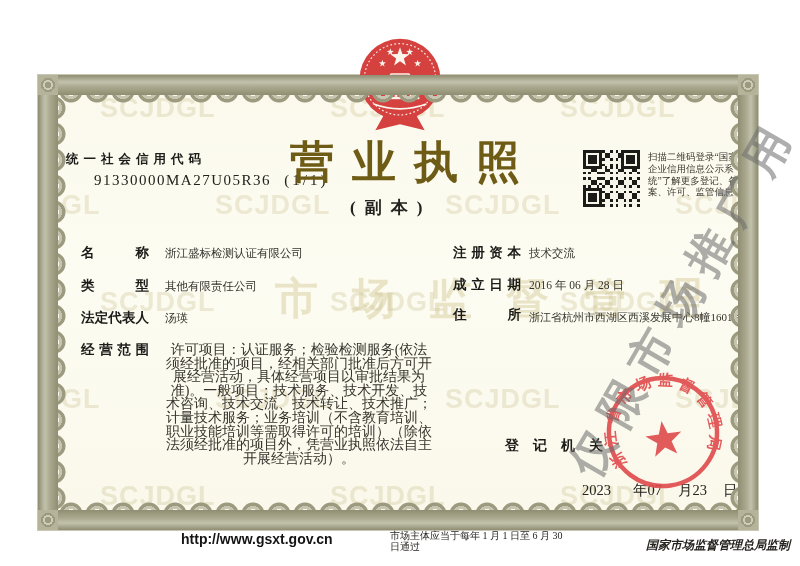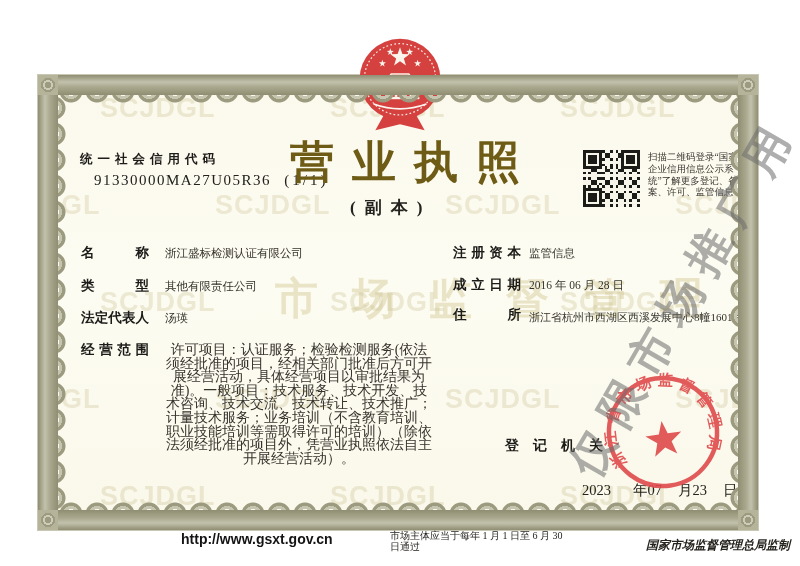--- a/index.html
+++ b/index.html
@@ -47,21 +47,21 @@
   .wm-tile { position:absolute; font-family:"Liberation Sans","DejaVu Sans",sans-serif;
     font-weight:bold; font-size:27px; letter-spacing:1px; color:rgba(198,188,138,0.30); white-space:nowrap; }
   .wm-center { position:absolute; left:217px; top:175px; font-size:43px; font-weight:bold;
     letter-spacing:34px; color:rgba(208,196,140,0.42); white-space:nowrap; }
   .wm-diagonal { position:absolute; left:472px; top:252px; width:440px; z-index:10;
     font-size:45px; font-weight:600; letter-spacing:13px; color:rgba(108,108,108,0.55);
     transform:rotate(-60deg); transform-origin:center; white-space:nowrap; pointer-events:none; }
 
   
   .content { position:absolute; inset:0; z-index:2; }
-  .credit-label { position:absolute; left:42px; top:76px; font-size:12.5px; font-weight:bold;
+  .credit-label { position:absolute; left:28px; top:76px; font-size:12.5px; font-weight:bold;
     letter-spacing:5px; color:#1d1c19; }
   .credit-code { position:absolute; left:24px; top:97px; font-size:15px; letter-spacing:1.5px; color:#22211d;margin-left:32px; }
   .credit-copy { margin-left:8px; letter-spacing:3px; }
   .title { position:absolute; left:252px; top:58px; font-size:44px; font-weight:bold;
     letter-spacing:18px; color:#6e5b15; white-space:nowrap; }
   .subtitle { position:absolute; left:312px; top:121px; font-size:17px; font-weight:bold;
     letter-spacing:9px; color:#23221e; }
   .emblem { position:absolute; left:318px; top:-38px; z-index:4; }
   .qr { position:absolute; left:545px; top:75px; }
   .qr-caption { position:absolute; left:610px; top:77px; width:98px; font-size:9.5px;
@@ -309,21 +309,21 @@
       <span class="fvalue scope-val">许可项目：认证服务；检验检测服务(依法须经批准的项目，经相关部门批准后方可开展经营活动，具体经营项目以审批结果为准)。一般项目：技术服务、技术开发、技术咨询、技术交流、技术转让、技术推广；计量技术服务；业务培训（不含教育培训、职业技能培训等需取得许可的培训）（除依法须经批准的项目外，凭营业执照依法自主开展经营活动）。</span>
     </div>
 
     <div class="rrow" style="top:169px">
       <span class="flabel">
           <span>注</span>
           <span>册</span>
           <span>资</span>
           <span>本</span>
         </span>
-      <span class="fvalue">监管信息</span>
+      <span class="fvalue">技术交流</span>
     </div>
     <div class="rrow" style="top:201px">
       <span class="flabel">
           <span>成</span>
           <span>立</span>
           <span>日</span>
           <span>期</span>
         </span>
       <span class="fvalue">2016 年 06 月 28 日</span>
     </div>

